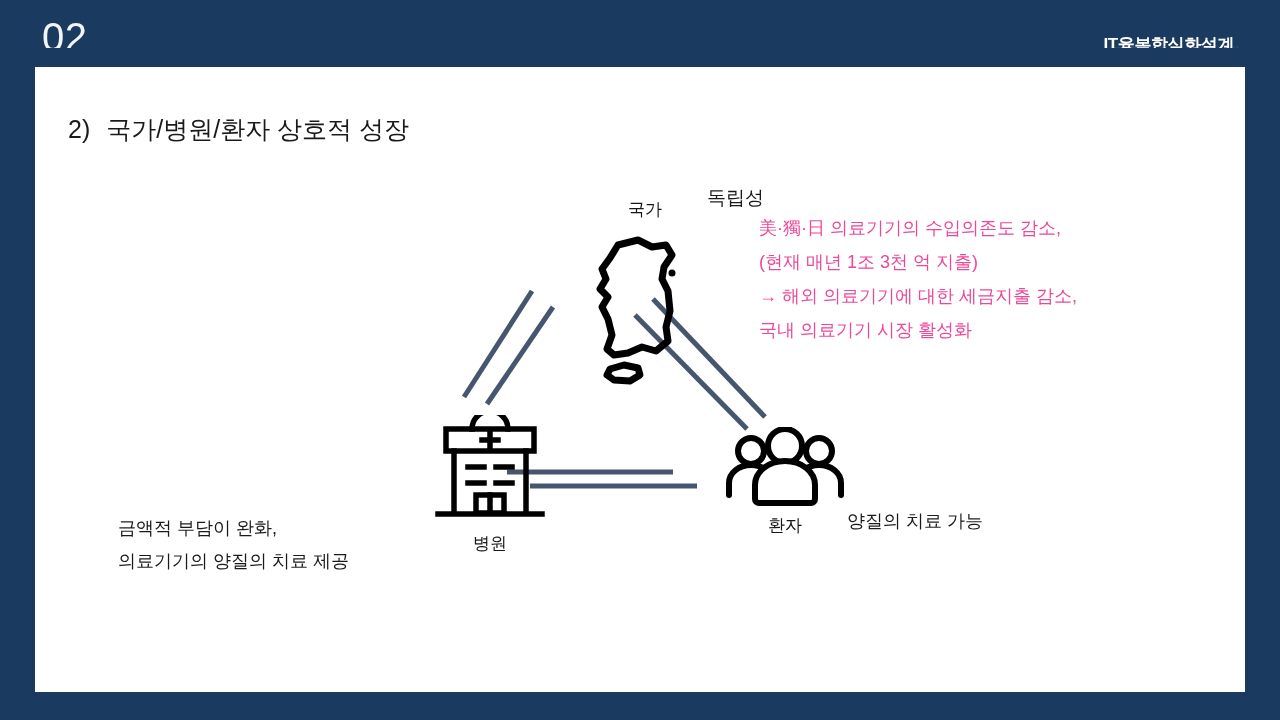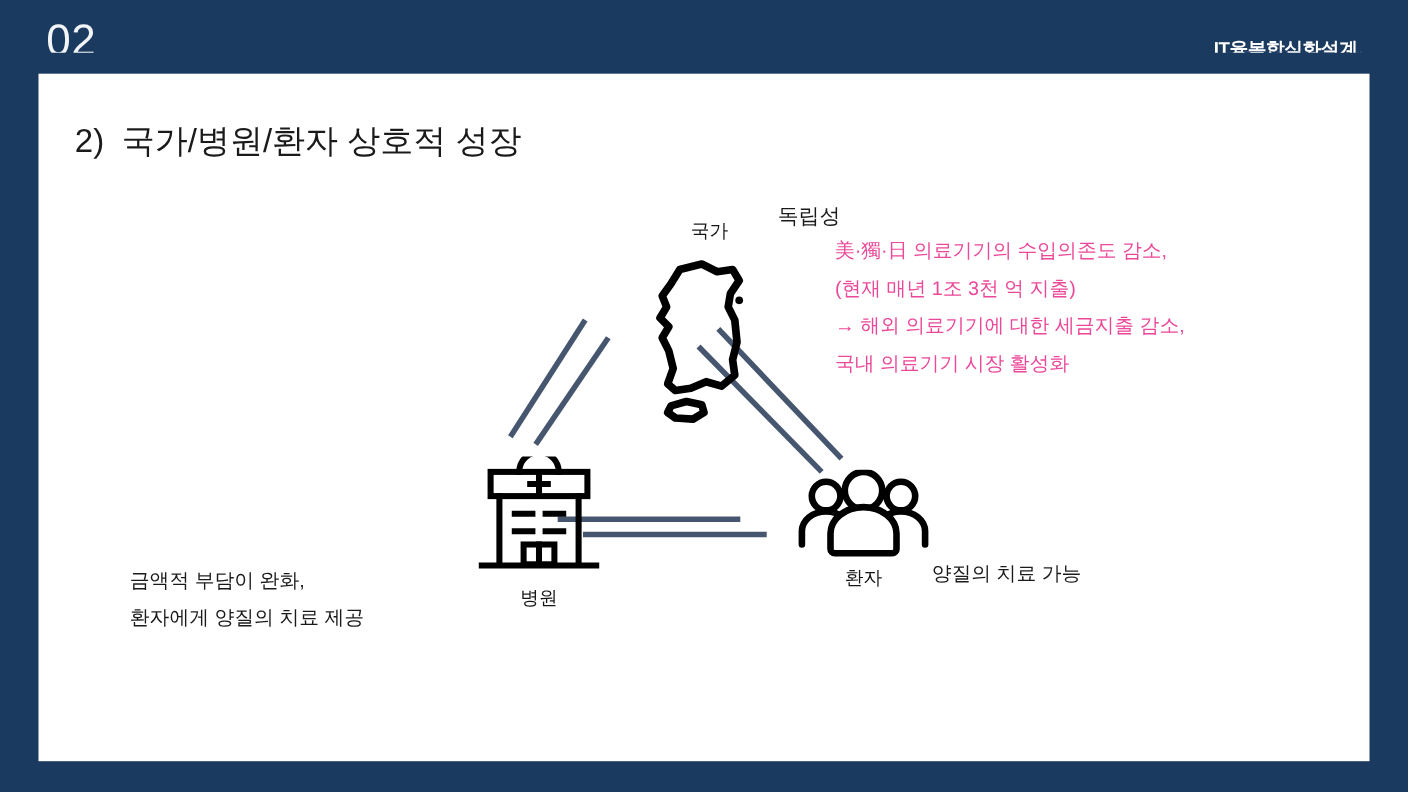--- a/index.html
+++ b/index.html
@@ -91,21 +91,21 @@
     top: 67px;
     width: 1210px;
     height: 625px;
     background: #ffffff;
   }
 
   .section-title {
     position: absolute;
     left: 33px;
     top: 46px;
-    font-size: 30px;
+    font-size: 25px;
     line-height: 32px;
     color: #1a1a1a;
     white-space: nowrap;
   }
   .section-title .marker {
     display: inline-block;
     margin-right: 16px;
   }
 
   
@@ -315,21 +315,21 @@
         <div class="ann-lines">
           <div class="ann-line">美·獨·日 의료기기의 수입의존도 감소,</div>
           <div class="ann-line">(현재 매년 1조 3천 억 지출)</div>
           <div class="ann-line">→ 해외 의료기기에 대한 세금지출 감소,</div>
           <div class="ann-line">국내 의료기기 시장 활성화</div>
         </div>
       </div>
 
       <div class="ann ann-hospital-note">
         <div class="ann-line">금액적 부담이 완화,</div>
-        <div class="ann-line">환자에게 양질의 치료 제공</div>
+        <div class="ann-line">의료기기의 양질의 치료 제공</div>
       </div>
 
       <div class="ann ann-patient-note">
         <div class="ann-line">양질의 치료 가능</div>
       </div>
 
     </div>
   </div>
 </div>
 

